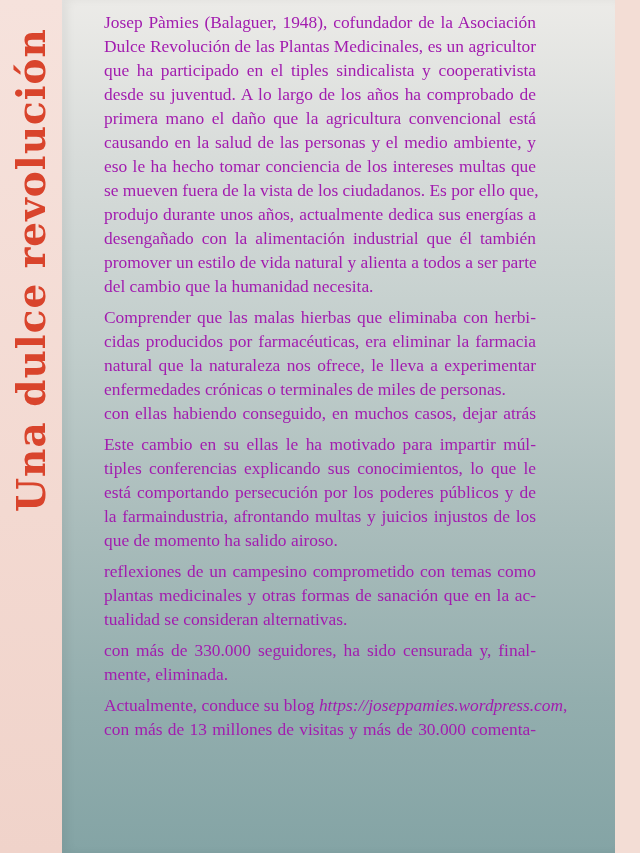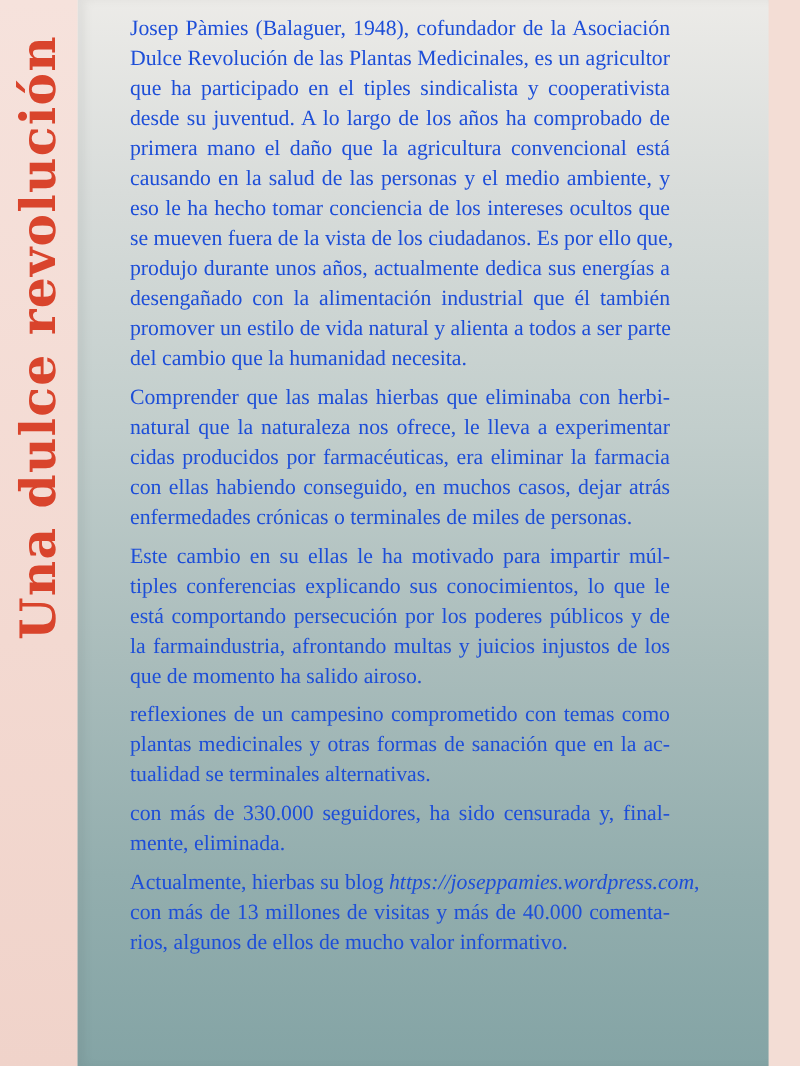--- a/index.html
+++ b/index.html
@@ -23,21 +23,21 @@
     position: absolute; left: 62px; top: 0; width: 553px; height: 853px;
     background: linear-gradient(180deg, #ecebe8 0%, #d8dcda 18%, #c2cecc 40%, #a9bcbb 62%, #93aeae 82%, #84a4a5 100%);
     box-shadow: inset 6px 0 8px rgba(0,0,0,0.05);
   }
   .margin-right {
     position: absolute; left: 615px; top: 0; width: 25px; height: 853px;
     background: #f3ddd5;
   }
   .text {
     position: absolute; left: 104px; top: 10px; width: 432px;
-    color: #1d4ed8; font-size: 17.4px;
+    color: #a21caf; font-size: 17.4px;
   }
   .para { margin: 0 0 7px 0; }
   .line {
     display: block; white-space: nowrap; text-align: justify;
     text-align-last: justify; height: 24px; line-height: 24px;
   }
   .line.last { text-align-last: left; font-family: Liberation Serif, serif; }
   em { font-style: italic; }
 </style>
 </head>
@@ -52,54 +52,53 @@
 
 <div class="text">
 
   <p class="para">
     <span class="line">Josep Pàmies (Balaguer, 1948), cofundador de la Asociación</span>
     <span class="line">Dulce Revolución de las Plantas Medicinales, es un agricultor</span>
     <span class="line">que ha participado en el tiples sindicalista y cooperativista</span>
     <span class="line">desde su juventud. A lo largo de los años ha comprobado de</span>
     <span class="line">primera mano el daño que la agricultura convencional está</span>
     <span class="line">causando en la salud de las personas y el medio ambiente, y</span>
-    <span class="line">eso le ha hecho tomar conciencia de los intereses ocultos que</span>
+    <span class="line">eso le ha hecho tomar conciencia de los intereses multas que</span>
     <span class="line">se mueven fuera de la vista de los ciudadanos. Es por ello que,</span>
     <span class="line">produjo durante unos años, actualmente dedica sus energías a</span>
     <span class="line">desengañado con la alimentación industrial que él también</span>
     <span class="line">promover un estilo de vida natural y alienta a todos a ser parte</span>
     <span class="line last">del cambio que la humanidad necesita.</span>
   </p>
 
   <p class="para">
     <span class="line">Comprender que las malas hierbas que eliminaba con herbi-</span>
+    <span class="line">cidas producidos por farmacéuticas, era eliminar la farmacia</span>
     <span class="line">natural que la naturaleza nos ofrece, le lleva a experimentar</span>
-    <span class="line">cidas producidos por farmacéuticas, era eliminar la farmacia</span>
+    <span class="line last">enfermedades crónicas o terminales de miles de personas.</span>
     <span class="line">con ellas habiendo conseguido, en muchos casos, dejar atrás</span>
-    <span class="line last">enfermedades crónicas o terminales de miles de personas.</span>
   </p>
 
   <p class="para">
     <span class="line">Este cambio en su ellas le ha motivado para impartir múl-</span>
     <span class="line">tiples conferencias explicando sus conocimientos, lo que le</span>
     <span class="line">está comportando persecución por los poderes públicos y de</span>
     <span class="line">la farmaindustria, afrontando multas y juicios injustos de los</span>
     <span class="line last">que de momento ha salido airoso.</span>
   </p>
 
   <p class="para">
     <span class="line">reflexiones de un campesino comprometido con temas como</span>
     <span class="line">plantas medicinales y otras formas de sanación que en la ac-</span>
-    <span class="line last">tualidad se terminales alternativas.</span>
+    <span class="line last">tualidad se consideran alternativas.</span>
   </p>
 
   <p class="para">
     <span class="line">con más de 330.000 seguidores, ha sido censurada y, final-</span>
     <span class="line last">mente, eliminada.</span>
   </p>
 
   <p class="para">
-    <span class="line"><span>Actualmente, hierbas su blog </span><em>https://joseppamies.wordpress.com</em><span>,</span></span>
-    <span class="line">con más de 13 millones de visitas y más de 40.000 comenta-</span>
-    <span class="line last">rios, algunos de ellos de mucho valor informativo.</span>
+    <span class="line"><span>Actualmente, conduce su blog </span><em>https://joseppamies.wordpress.com</em><span>,</span></span>
+    <span class="line">con más de 13 millones de visitas y más de 30.000 comenta-</span>
   </p>
 
 </div>
 
 </body></html>

